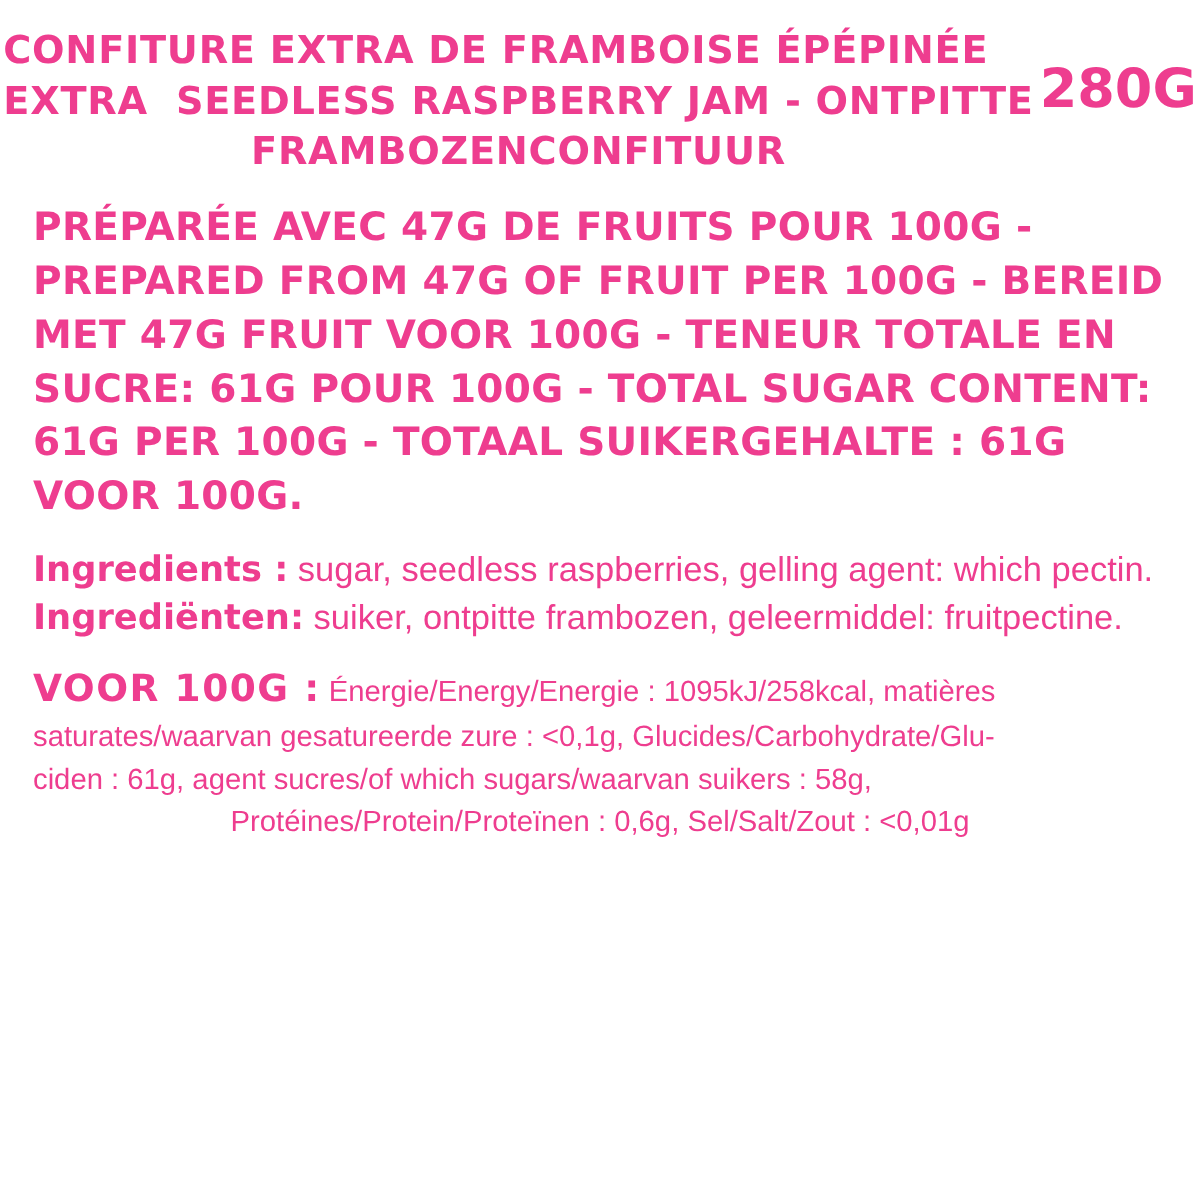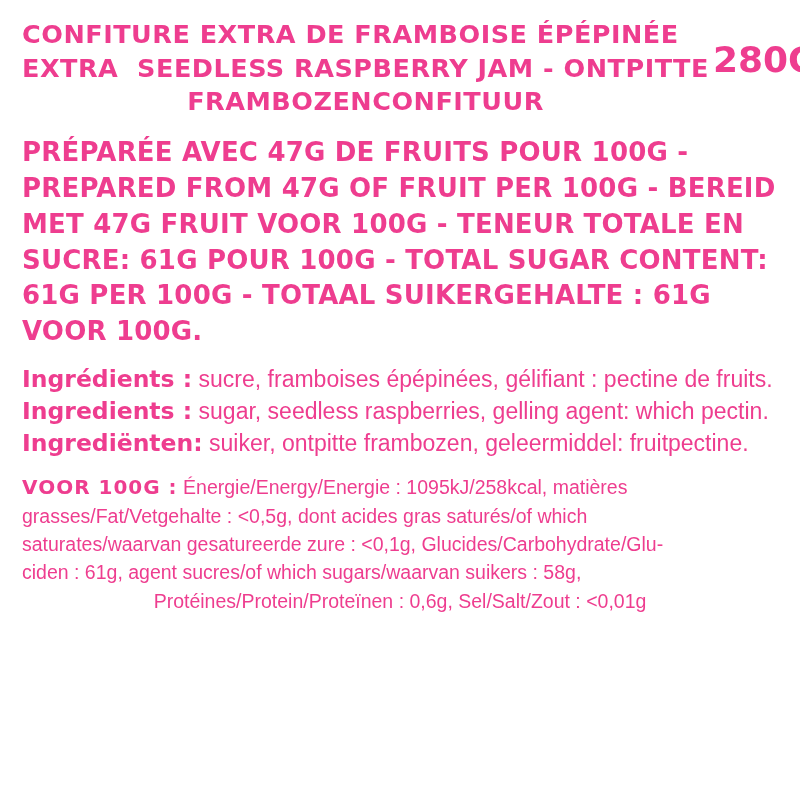--- a/index.html
+++ b/index.html
@@ -19,21 +19,21 @@
     width: 800px;
     height: 800px;
     box-sizing: border-box;
     padding: 18px 22px 10px 22px;
   }
 
   
   .title-row {
     display: flex;
     align-items: flex-start;
-    justify-content: flex-start;
+    justify-content: center;
   }
   .title-block {
     flex: 1 1 auto;
     text-align: center;
     padding-right: 4px;
   }
   .title-line {
     font-family: "DejaVu Sans", sans-serif;
     font-weight: bold;
     font-size: 25.5px;
@@ -106,21 +106,21 @@
     margin-top: 6px;
     font-size: 19.5px;
     line-height: 1.45;
     color: #ee3d8f;
     text-align: justify;
     font-family: "Liberation Sans", sans-serif;
   }
   .nutrition-body .lead {
     font-family: "DejaVu Sans", sans-serif;
     font-weight: bold;
-    font-size: 20px;
+    font-size: 25px;
     letter-spacing: 1px;
     text-transform: uppercase;
   }
   .nutrition-line {
     display: block;
     text-align: justify;
   }
   .nutrition-last {
     display: block;
     text-align: center;
@@ -137,38 +137,34 @@
       <div class="title-line l2">EXTRA  SEEDLESS RASPBERRY JAM - ONTPITTE</div>
       <div class="title-line l3">FRAMBOZENCONFITUUR</div>
     </div>
     <div class="weight">280G</div>
   </div>
 
   <div class="prepared">PRÉPARÉE AVEC 47G DE FRUITS POUR 100G -PREPARED FROM 47G OF FRUIT PER 100G - BEREID MET 47G FRUIT VOOR 100G - TENEUR TOTALE EN SUCRE: 61G POUR 100G - TOTAL SUGAR CONTENT: 61G PER 100G - TOTAAL SUIKERGEHALTE : 61G VOOR 100G.</div>
 
   <div class="ingredients">
 
-    <div class="ing-block">
-      <span class="ing-head">Ingrédients :</span><span class="ing-body"> sucre, framboises épépinées, gélifiant : pectine de fruits.</span>
-    </div>
 
     <div class="ing-block">
       <span class="ing-head">Ingredients :</span><span class="ing-body"> sugar, seedless  raspberries, gelling agent: which pectin.</span>
     </div>
 
     <div class="ing-block">
       <span class="ing-head">Ingrediënten:</span><span class="ing-body"> suiker, ontpitte frambozen, geleermiddel: fruitpectine.</span>
     </div>
 
   </div>
 
   <div class="nutrition-head">
   </div>
 
   <div class="nutrition-body">
     <span class="nutrition-line"><span class="lead">VOOR  100G :</span><span> Énergie/Energy/Energie :  1095kJ/258kcal, matières</span></span>
-    <span class="nutrition-line">grasses/Fat/Vetgehalte :  &lt;0,5g, dont acides gras saturés/of which</span>
     <span class="nutrition-line">saturates/waarvan gesatureerde zure : &lt;0,1g, Glucides/Carbohydrate/Glu-</span>
     <span class="nutrition-line">ciden :  61g, agent sucres/of which  sugars/waarvan  suikers  :  58g,</span>
     <span class="nutrition-last">Protéines/Protein/Proteïnen : 0,6g, Sel/Salt/Zout : &lt;0,01g</span>
   </div>
 
 </div>
 
 </body></html>

